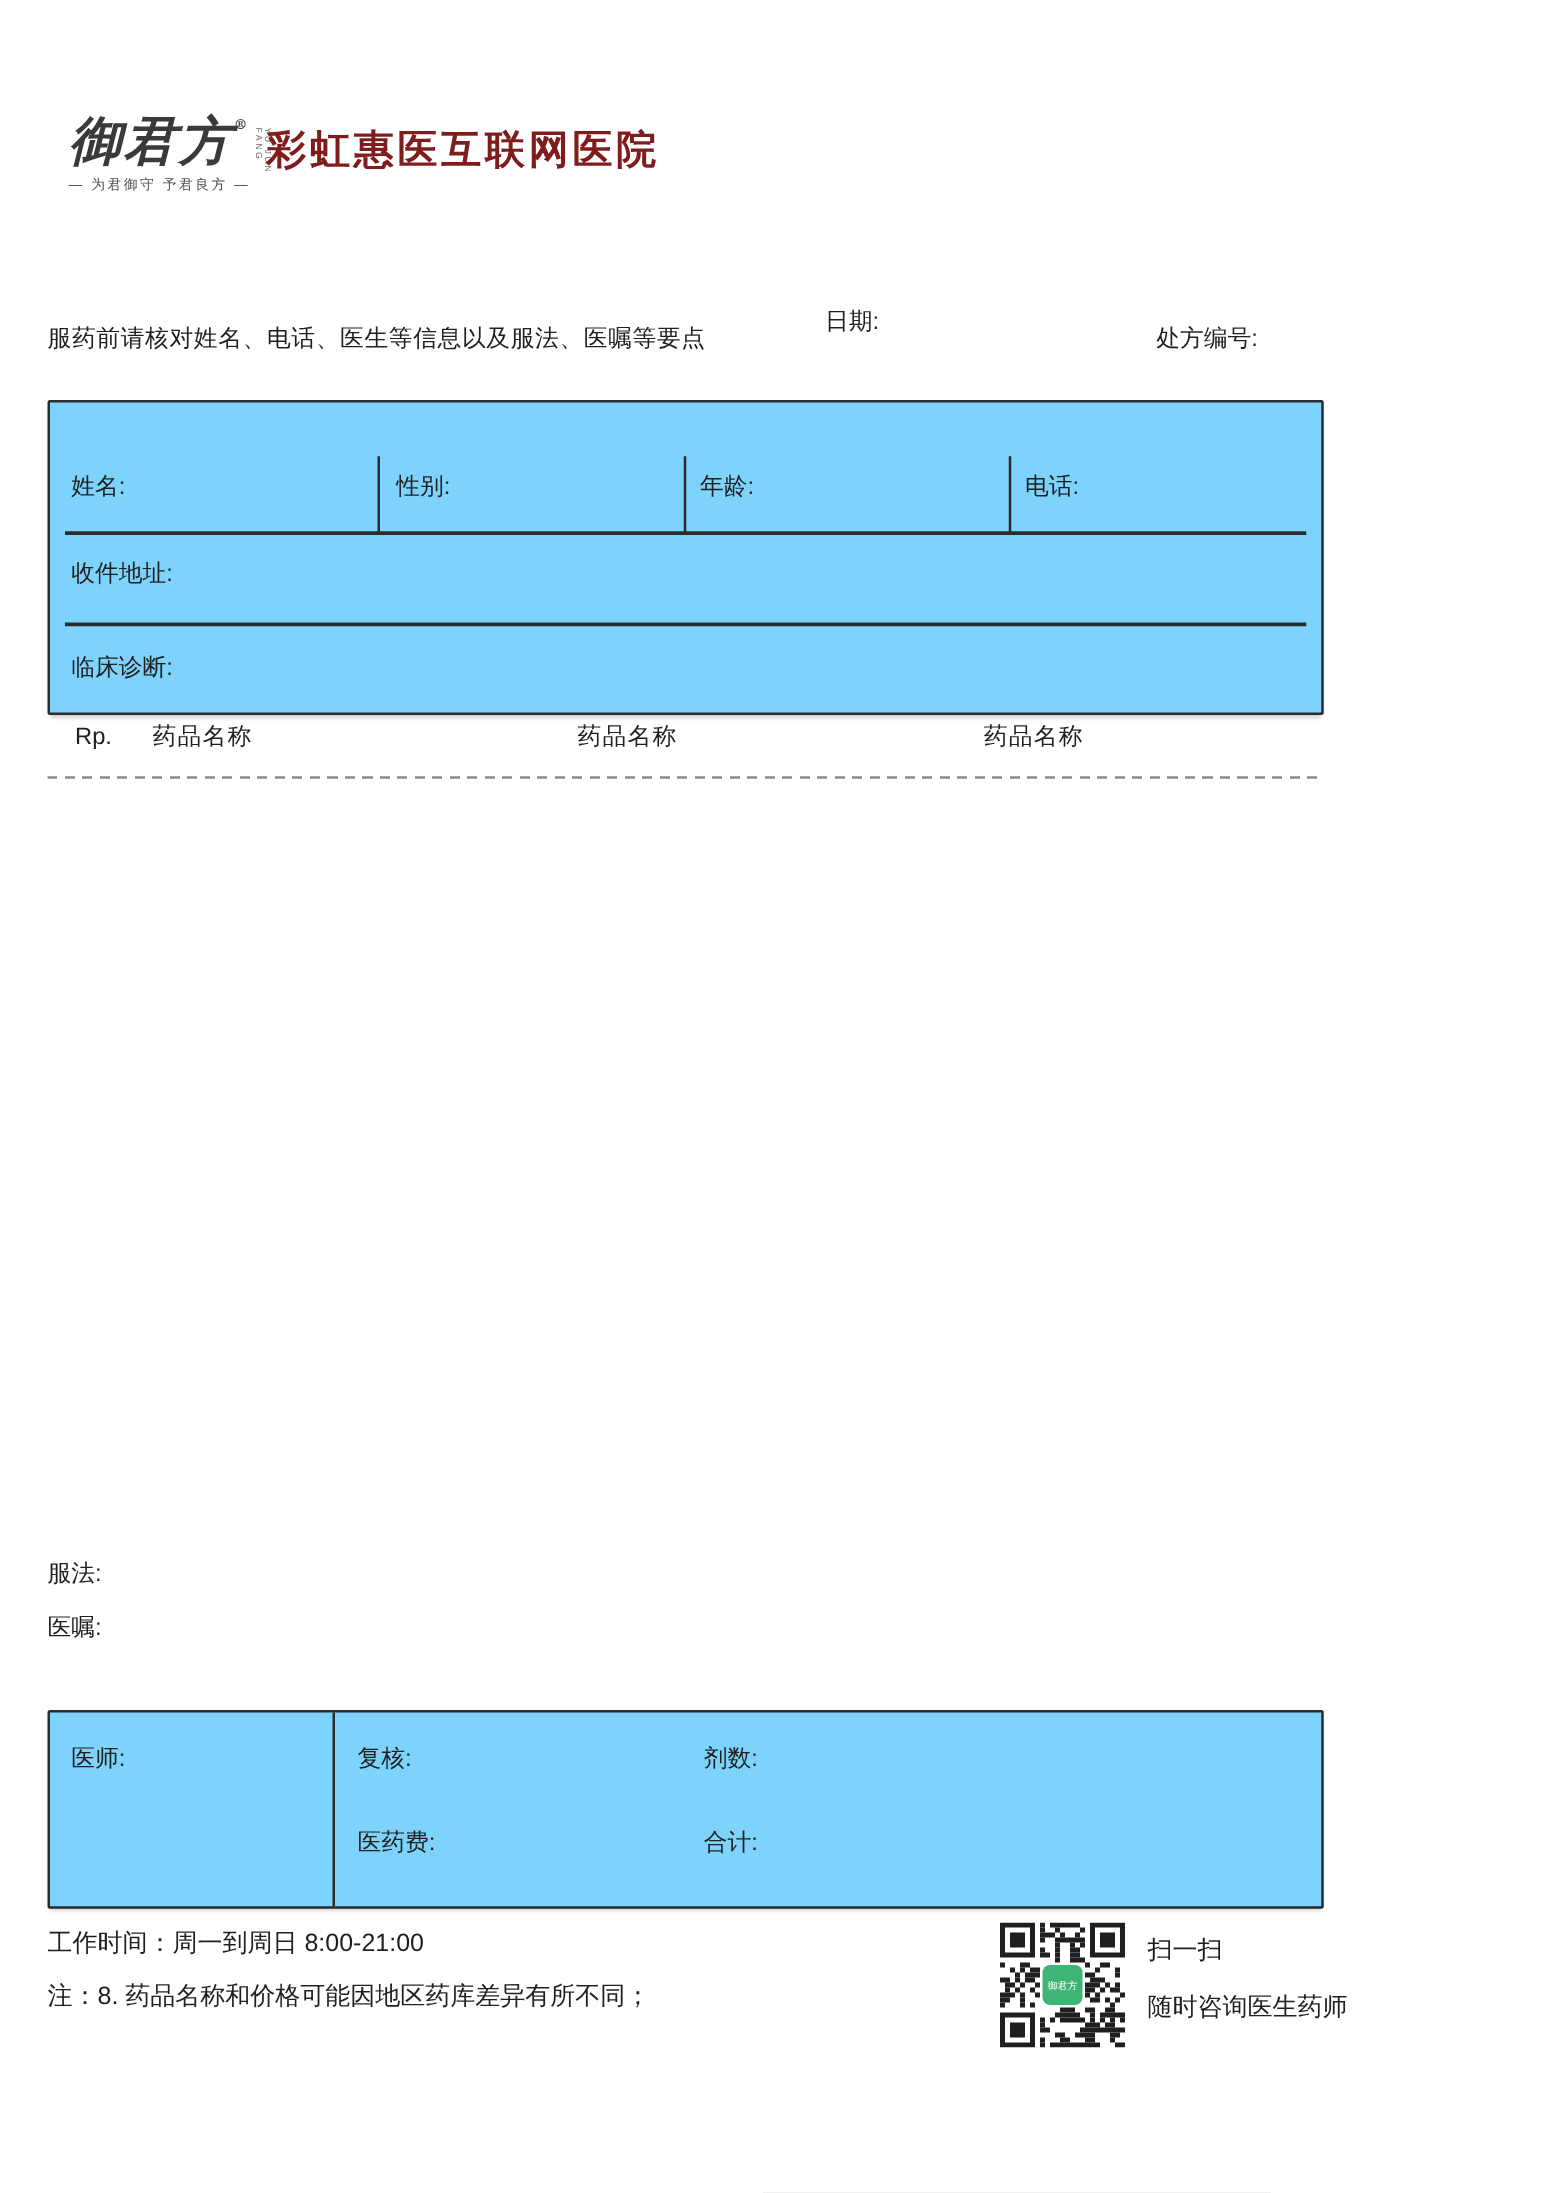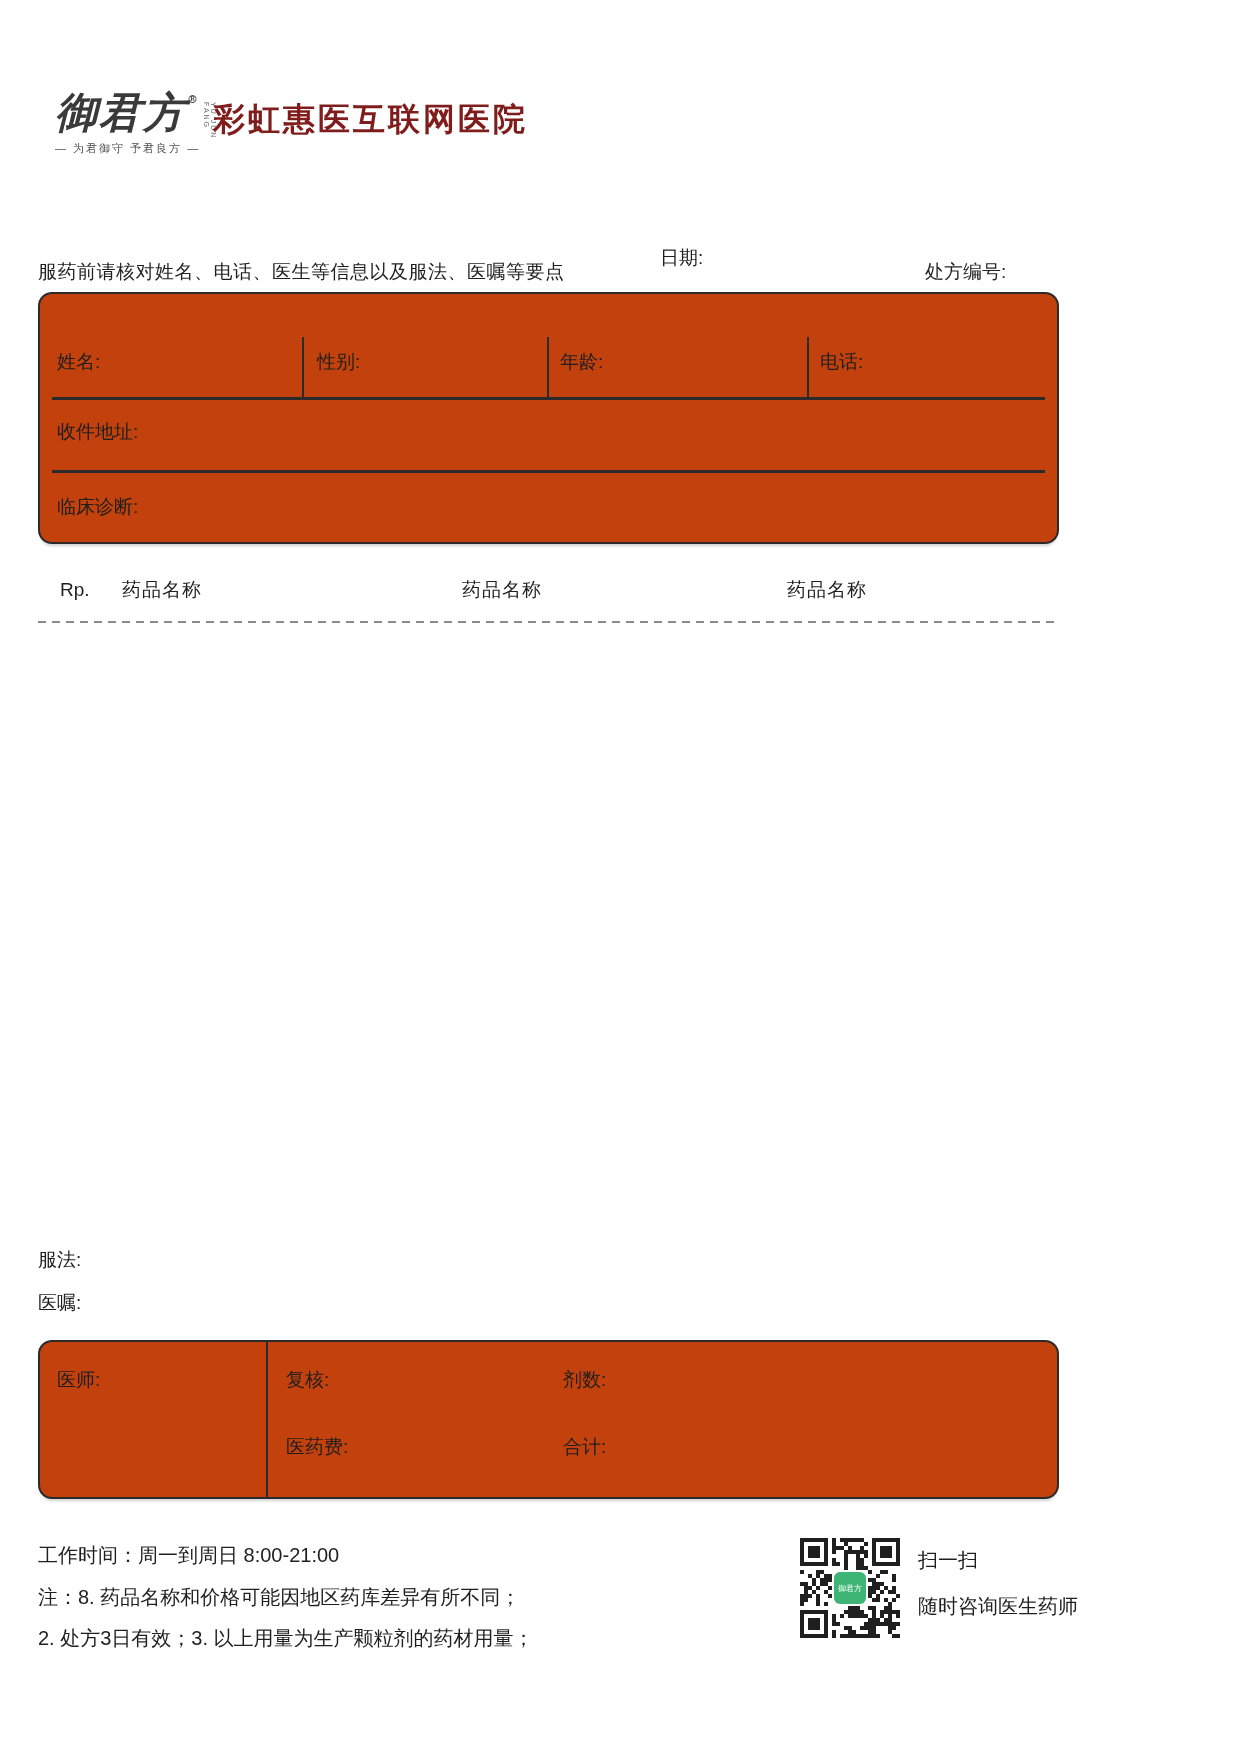--- a/index.html
+++ b/index.html
@@ -30,22 +30,23 @@
     letter-spacing:3px;white-space:nowrap;
   }
   
   .fs19{font-size:19px;}
   .fs20{font-size:20px;}
   .notice{left:38px;top:262px;letter-spacing:0.5px;}
   .date-label{left:660px;top:248px;}
   .rx-label{left:925px;top:262px;text-align:center;}
   
   .formbox{
-    position:absolute;border:2.5px solid #2b2b2b;border-radius:14px;background:#c2410c;
+    position:absolute;border:2.5px solid #2b2b2b;border-radius:2px;background:#7dd3fc;
     box-shadow:0 4px 3px -2px rgba(0,0,0,0.18);
+    margin-top:28px;
   }
   .patient-box{left:38px;top:292px;width:1017px;height:248px;}
   .hline{position:absolute;left:12px;right:12px;height:2.5px;background:#2b2b2b;}
   .vline{position:absolute;width:2px;background:#2b2b2b;}
   
   .rp-label{left:60px;top:580px;font-size:19px;}
   .drug-col{top:580px;font-size:19px;letter-spacing:1px;}
   .dashed-sep{
     position:absolute;left:38px;top:621px;width:1019px;height:2px;
     background:repeating-linear-gradient(90deg,#8a8a8a 0 8px,transparent 8px 14px);
@@ -109,21 +110,20 @@
     <div class="vline" style="left:226px;top:0;bottom:0;"></div>
     <div class="abs fs19" style="left:17px;top:28px;">医师:</div>
     <div class="abs fs19" style="left:246px;top:28px;">复核:</div>
     <div class="abs fs19" style="left:523px;top:28px;">剂数:</div>
     <div class="abs fs19" style="left:246px;top:95px;">医药费:</div>
     <div class="abs fs19" style="left:523px;top:95px;">合计:</div>
   </div>
 
   <div class="abs fs20 foot-line1">工作时间：周一到周日 8:00-21:00</div>
   <div class="abs fs20 foot-line2">注：8. 药品名称和价格可能因地区药库差异有所不同；</div>
-  <div class="abs fs20 foot-line3">2. 处方3日有效；3. 以上用量为生产颗粒剂的药材用量；</div>
 
   <div class="abs qr-box">
     <svg id="qr-svg" width="100" height="100" viewBox="0 0 100 100">
         <rect x="32" y="0" width="4" height="4" fill="#1f1f1f"></rect>
         <rect x="40" y="0" width="4" height="4" fill="#1f1f1f"></rect>
         <rect x="44" y="0" width="4" height="4" fill="#1f1f1f"></rect>
         <rect x="48" y="0" width="4" height="4" fill="#1f1f1f"></rect>
         <rect x="52" y="0" width="4" height="4" fill="#1f1f1f"></rect>
         <rect x="56" y="0" width="4" height="4" fill="#1f1f1f"></rect>
         <rect x="60" y="0" width="4" height="4" fill="#1f1f1f"></rect>

